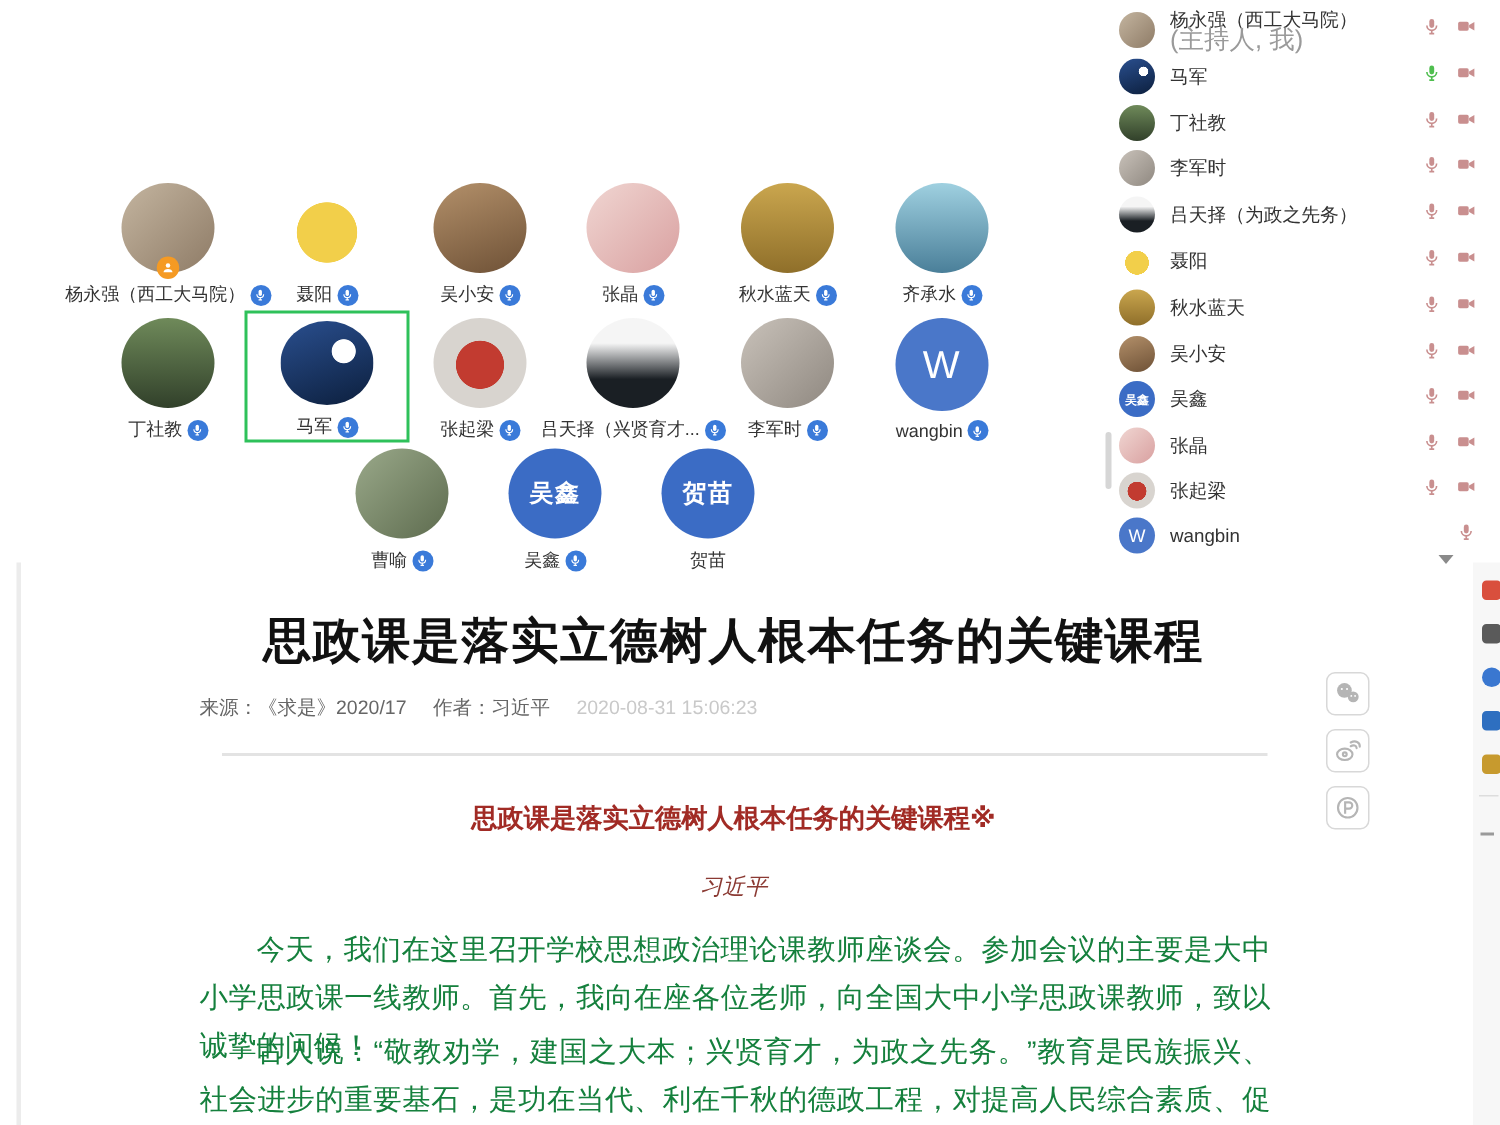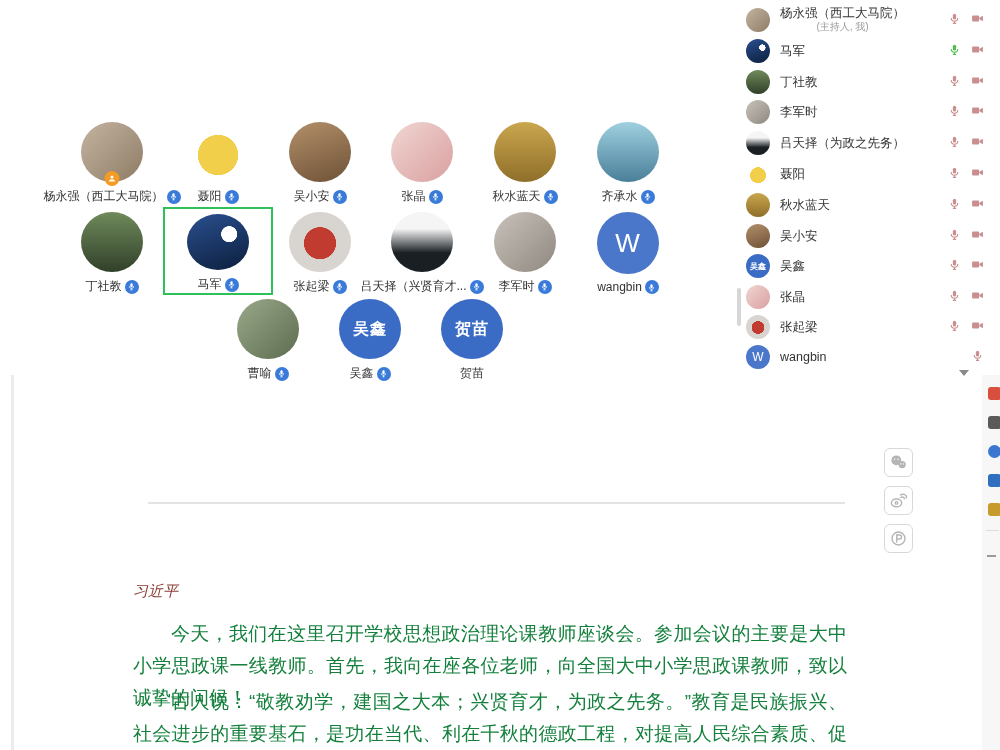--- a/index.html
+++ b/index.html
@@ -26,40 +26,40 @@
                display:inline-flex; align-items:center; justify-content:center; }
   .mic-badge svg { width:9px; height:9px; color:#fff; }
   
   .roster-row { position:absolute; left:746px; width:248px; display:flex; align-items:center; cursor:default; }
   .roster-row .r-avatar { width:24px; height:24px; border-radius:50%; flex:0 0 24px;
                           display:flex; align-items:center; justify-content:center;
                           color:#fff; font-size:8px; font-weight:bold; }
   .roster-row .r-avatar.letter { font-size:12px; font-weight:normal; }
   .r-text { margin-left:10px; line-height:14px; }
   .r-name { font-size:12.5px; color:#333; white-space:nowrap; }
-  .r-sub  { font-size:10px; color:#9a9a9a;text-align:center; }
+  .r-sub  { font-size:17px; color:#9a9a9a; }
   .r-icons { position:absolute; right:10px; display:flex; gap:10px; align-items:center; }
   .r-icons svg { width:13px; height:13px; }
   .scroll-thumb { position:absolute; left:737px; top:288px; width:4px; height:38px;
                   background:#d6d6d6; border-radius:2px; }
   .scroll-arrow { position:absolute; left:959px; top:370px; width:0; height:0;
                   border-left:5px solid transparent; border-right:5px solid transparent;
                   border-top:6px solid #8a8a8a; }
   
   .doc-left-line { position:absolute; left:11px; top:375px; width:3px; height:375px; background:#ececec; }
   .doc-title { position:absolute; left:133px; top:406px; width:712px; text-align:center;
                font-size:32px; font-weight:bold; color:#111; letter-spacing:1px;
                font-family:"Liberation Sans","DejaVu Sans",sans-serif; }
   .doc-meta { position:absolute; left:133px; top:463px; font-size:13px; color:#666; }
   .doc-meta .dim { color:#c9c9c9; }
   .doc-meta span { margin-right:14px; }
   .doc-divider { position:absolute; left:148px; top:502px; width:697px; height:2px; background:#e3e3e3; }
   .doc-subtitle { position:absolute; left:133px; top:533px; width:712px; text-align:center;
                   font-size:17.5px; font-weight:bold; color:#a12b25; }
-  .doc-byline { position:absolute; left:133px; top:582px; width:712px; 
+  .doc-byline { position:absolute; left:133px; top:582px; width:712px; text-align:center;
                 font-size:15px; color:#8b3a33; font-style:italic;
                 font-family:"Liberation Serif","DejaVu Serif",serif; }
   .doc-para { position:absolute; left:133px; width:714px; font-size:19px; color:#15803d;
               line-height:32px; text-align:justify; text-indent:2em;
               font-family:Liberation Sans, sans-serif; }
   
   .share-col { position:absolute; left:884px; top:448px; display:flex; flex-direction:column; gap:9px; }
   .share-btn { width:29px; height:29px; border:1px solid #d8d8d8; border-radius:6px;
                background:#fff; display:flex; align-items:center; justify-content:center;
                color:#b5b5b5; cursor:pointer; }
@@ -532,21 +532,28 @@
             </svg>
       </span>
 
     </div>
   </div>
     </div>
   <div class="scroll-thumb"></div>
   <div class="scroll-arrow"></div>
 
   <div class="doc-left-line"></div>
+  <div class="doc-title">思政课是落实立德树人根本任务的关键课程</div>
+  <div class="doc-meta">
+    <span>来源：《求是》2020/17</span>
+    <span>作者：习近平</span>
+    <span class="dim">2020-08-31 15:06:23</span>
+  </div>
   <div class="doc-divider"></div>
+  <div class="doc-subtitle">思政课是落实立德树人根本任务的关键课程※</div>
   <div class="doc-byline">习近平</div>
   <div class="doc-para" style="top:618px">今天，我们在这里召开学校思想政治理论课教师座谈会。参加会议的主要是大中小学思政课一线教师。首先，我向在座各位老师，向全国大中小学思政课教师，致以诚挚的问候！</div>
   <div class="doc-para" style="top:686px">古人说：“敬教劝学，建国之大本；兴贤育才，为政之先务。”教育是民族振兴、社会进步的重要基石，是功在当代、利在千秋的德政工程，对提高人民综合素质、促进人的全面发展、增强中华民族创新创造活力、实现中华民族伟大复兴具有决定性意义。</div>
 
   <div class="share-col">
     <div class="share-btn">
       <svg viewBox="0 0 24 24" fill="currentColor">
         <circle cx="9.2" cy="9.2" r="6.2"></circle>
           <circle cx="16.6" cy="14.6" r="4.6"></circle>
         <circle cx="7" cy="8" r="0.9" fill="#fff"></circle>

